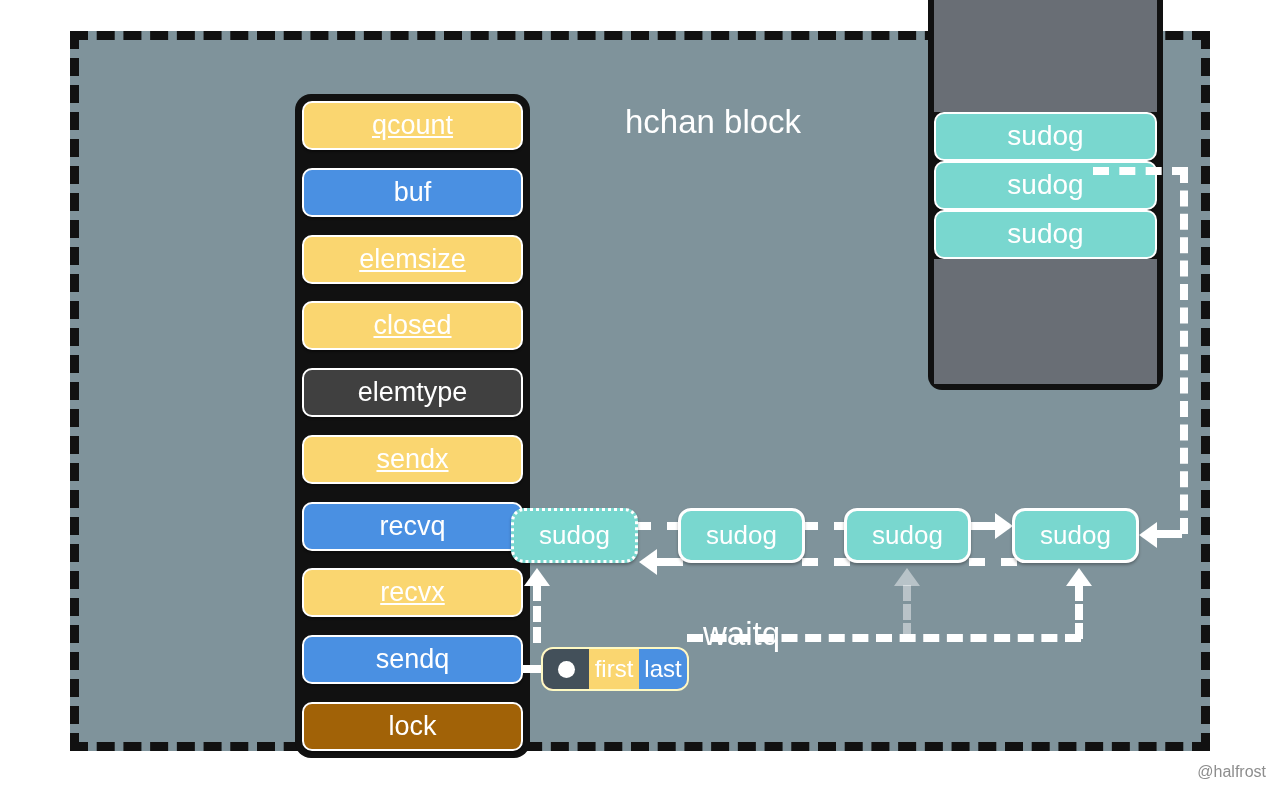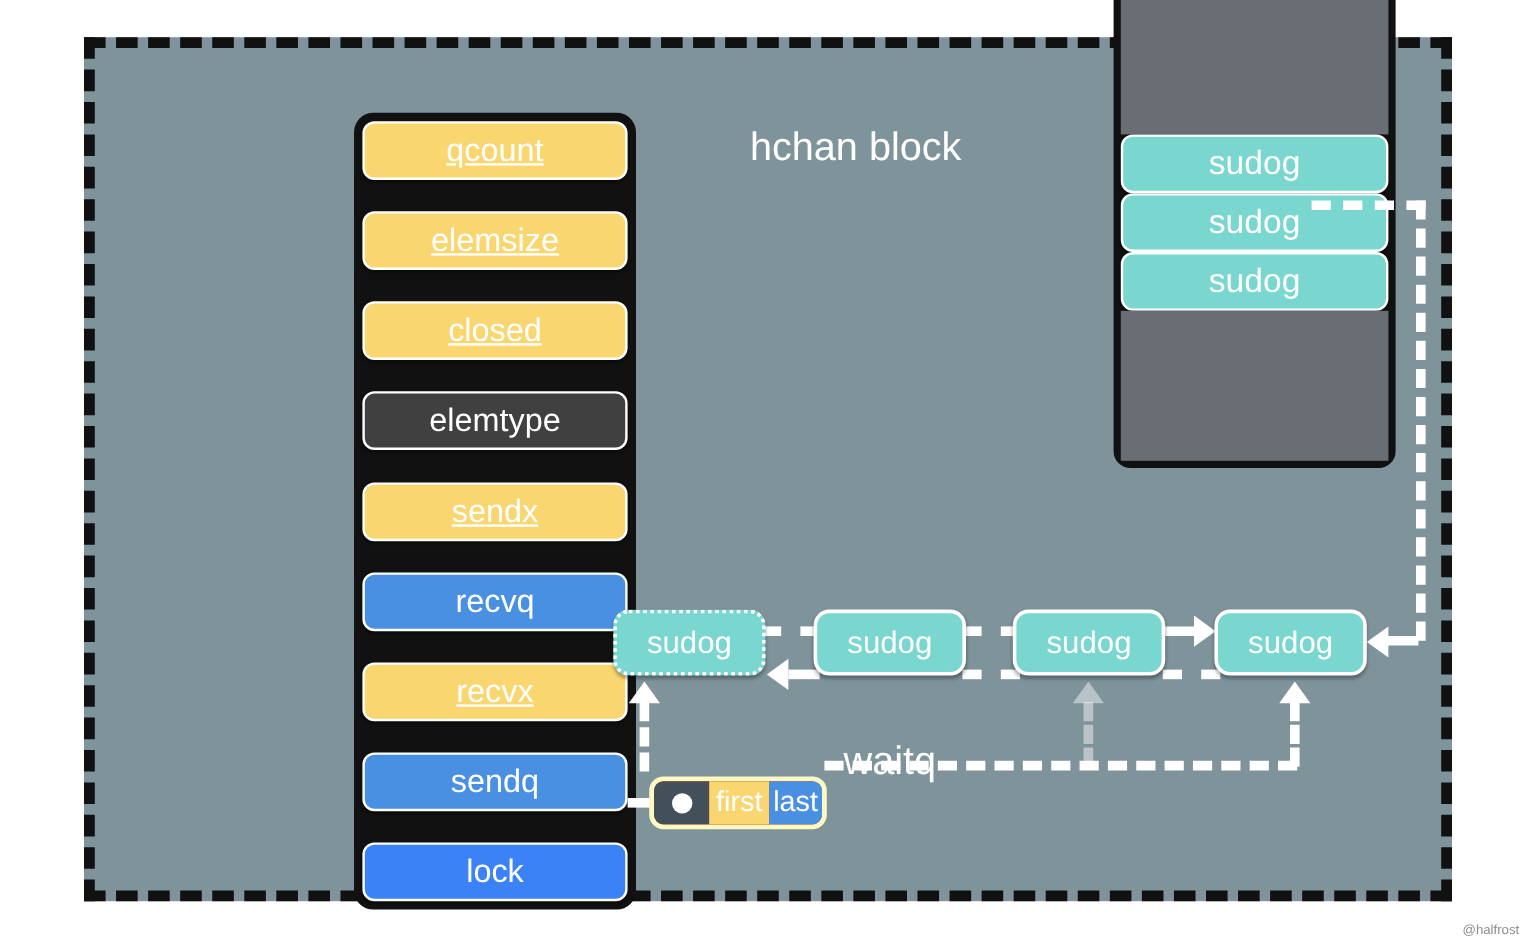--- a/index.html
+++ b/index.html
@@ -51,21 +51,21 @@
     color: #ffffff;
     font-size: 27px;
     border: 2px solid #ffffff;
     box-sizing: border-box;
     box-shadow: 0 2px 2px rgba(0,0,0,.35);
     position: relative;
   }
   .f-yellow { background: #fad670; text-decoration: underline; }
   .f-blue   { background: #4a90e2; }
   .f-pink   { background: #404040; }
-  .f-green  { background: #3b82f6; }
+  .f-green  { background: #a16207; }
 
   
   #hchan-title {
     position: absolute;
     left: 546px;
     top: 63px;
     font-size: 33px;
     color: #ffffff;
     white-space: nowrap;
   }
@@ -132,26 +132,26 @@
   }
   .chain-sudog.dotted { border-style: dotted; }
 
   
   #sendq-ptr {
     position: absolute;
     left: 462px;
     top: 607px;
     width: 148px;
     height: 44px;
-    border: 4px solid #fef9c3;
+    border: 2px solid #fef9c3;
     border-radius: 12px;
     box-sizing: border-box;
     display: flex;
     overflow: hidden;
-    background: #c2410c;
+    background: #fca5a5;
     z-index: 6;
   }
   #ptr-dot-cell {
     width: 46px;
     background: #43505a;
     display: flex;
     align-items: center;
     justify-content: center;
   }
   #ptr-dot {
@@ -217,34 +217,37 @@
     border-top: 13px solid transparent;
     border-bottom: 13px solid transparent;
     border-left: 18px solid #ffffff;
   }
 
   
   #watermark {
     position: absolute;
     right: 14px;
     bottom: 6px;
-    font-size: 11px;
+    font-size: 16px;
     color: #8d8d8d;
   }
 </style>
 </head>
 <body>
 
 <div id="stage">
 
   <div id="hchan-title">hchan block</div>
 
   <div id="hchan-block">
     <div class="field-row f-yellow">
         <span>qcount</span>
+      </div>
+    <div class="field-row f-blue">
+        <span>buf</span>
       </div>
     <div class="field-row f-yellow">
         <span>elemsize</span>
       </div>
     <div class="field-row f-yellow">
         <span>closed</span>
       </div>
     <div class="field-row f-pink">
         <span>elemtype</span>
       </div>

